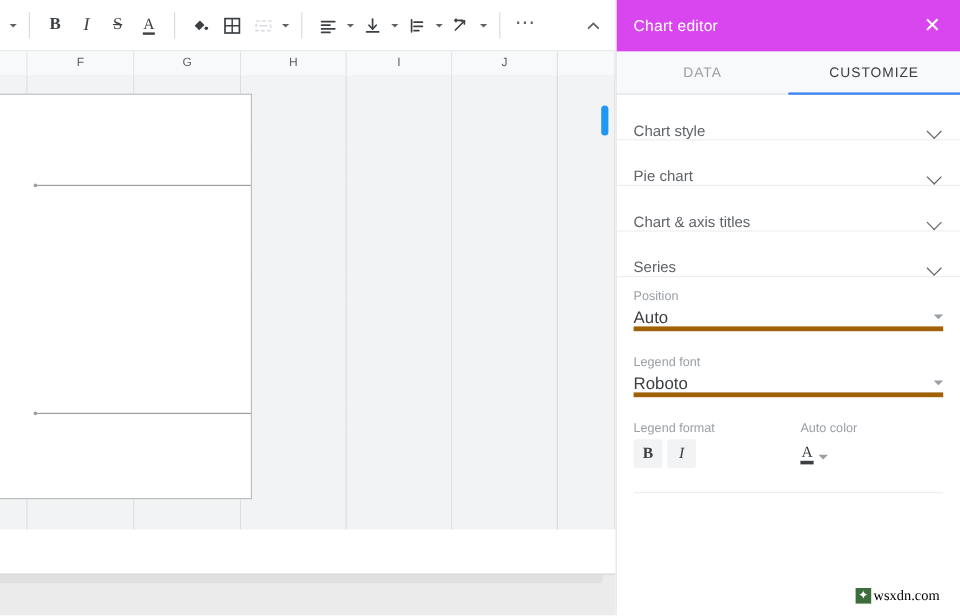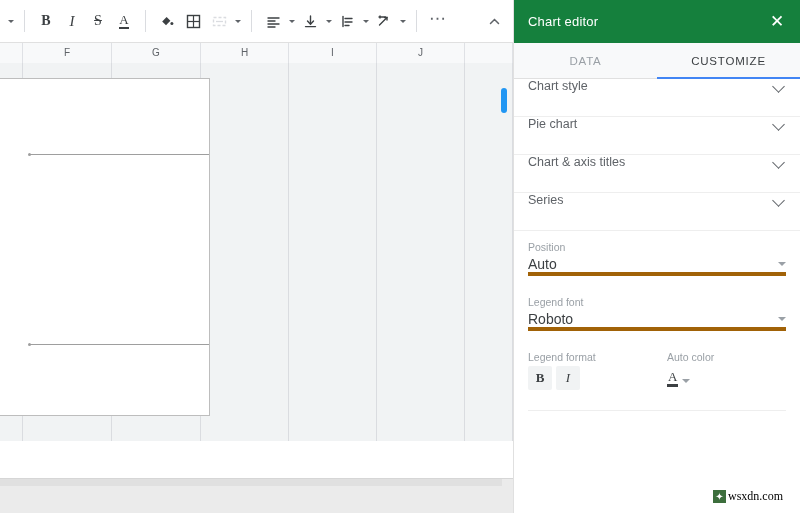--- a/index.html
+++ b/index.html
@@ -139,21 +139,21 @@
   }
 
   
   #chart-editor {
     position: absolute; left: 513px; top: 0;
     width: 287px; height: 513px;
     background: #ffffff;
     border-left: 1px solid #e0e0e0;
   }
   #editor-header {
-    height: 43px; background: #15803d;
+    height: 43px; background: #d946ef;
     display: flex; align-items: center;
     padding: 0 14px;
   }
   #editor-title {
     color: #ffffff; font-size: 13px; letter-spacing: .2px;
   }
   #editor-close {
     margin-left: auto; color: #ffffff; font-size: 17px;
     cursor: pointer; line-height: 1; width: 18px; text-align: center;
   }
@@ -166,21 +166,21 @@
     font-size: 11.5px; letter-spacing: .8px;
     color: #9aa0a6; cursor: pointer; position: relative;
   }
   .editor-tab.active { color: #3c4043; font-weight: 500; }
   .editor-tab.active::after {
     content: ""; position: absolute; left: 0; right: 0; bottom: -1px;
     height: 2px; background: #4285f4;
   }
   #editor-body { height: 434px; background: #ffffff; overflow: hidden; }
   .section-row {
-    height: 38px; display: flex; align-items: flex-start;
+    height: 38px; display: flex; align-items: flex-end;
     padding: 0 14px;
     border-bottom: 1px solid #eeeeee;
     cursor: pointer;
   }
   .section-label { font-size: 12.5px; color: #5f6368; }
   .section-chev {
     margin-left: auto; width: 14px; height: 14px;
     position: relative;
   }
   .section-chev::before {

